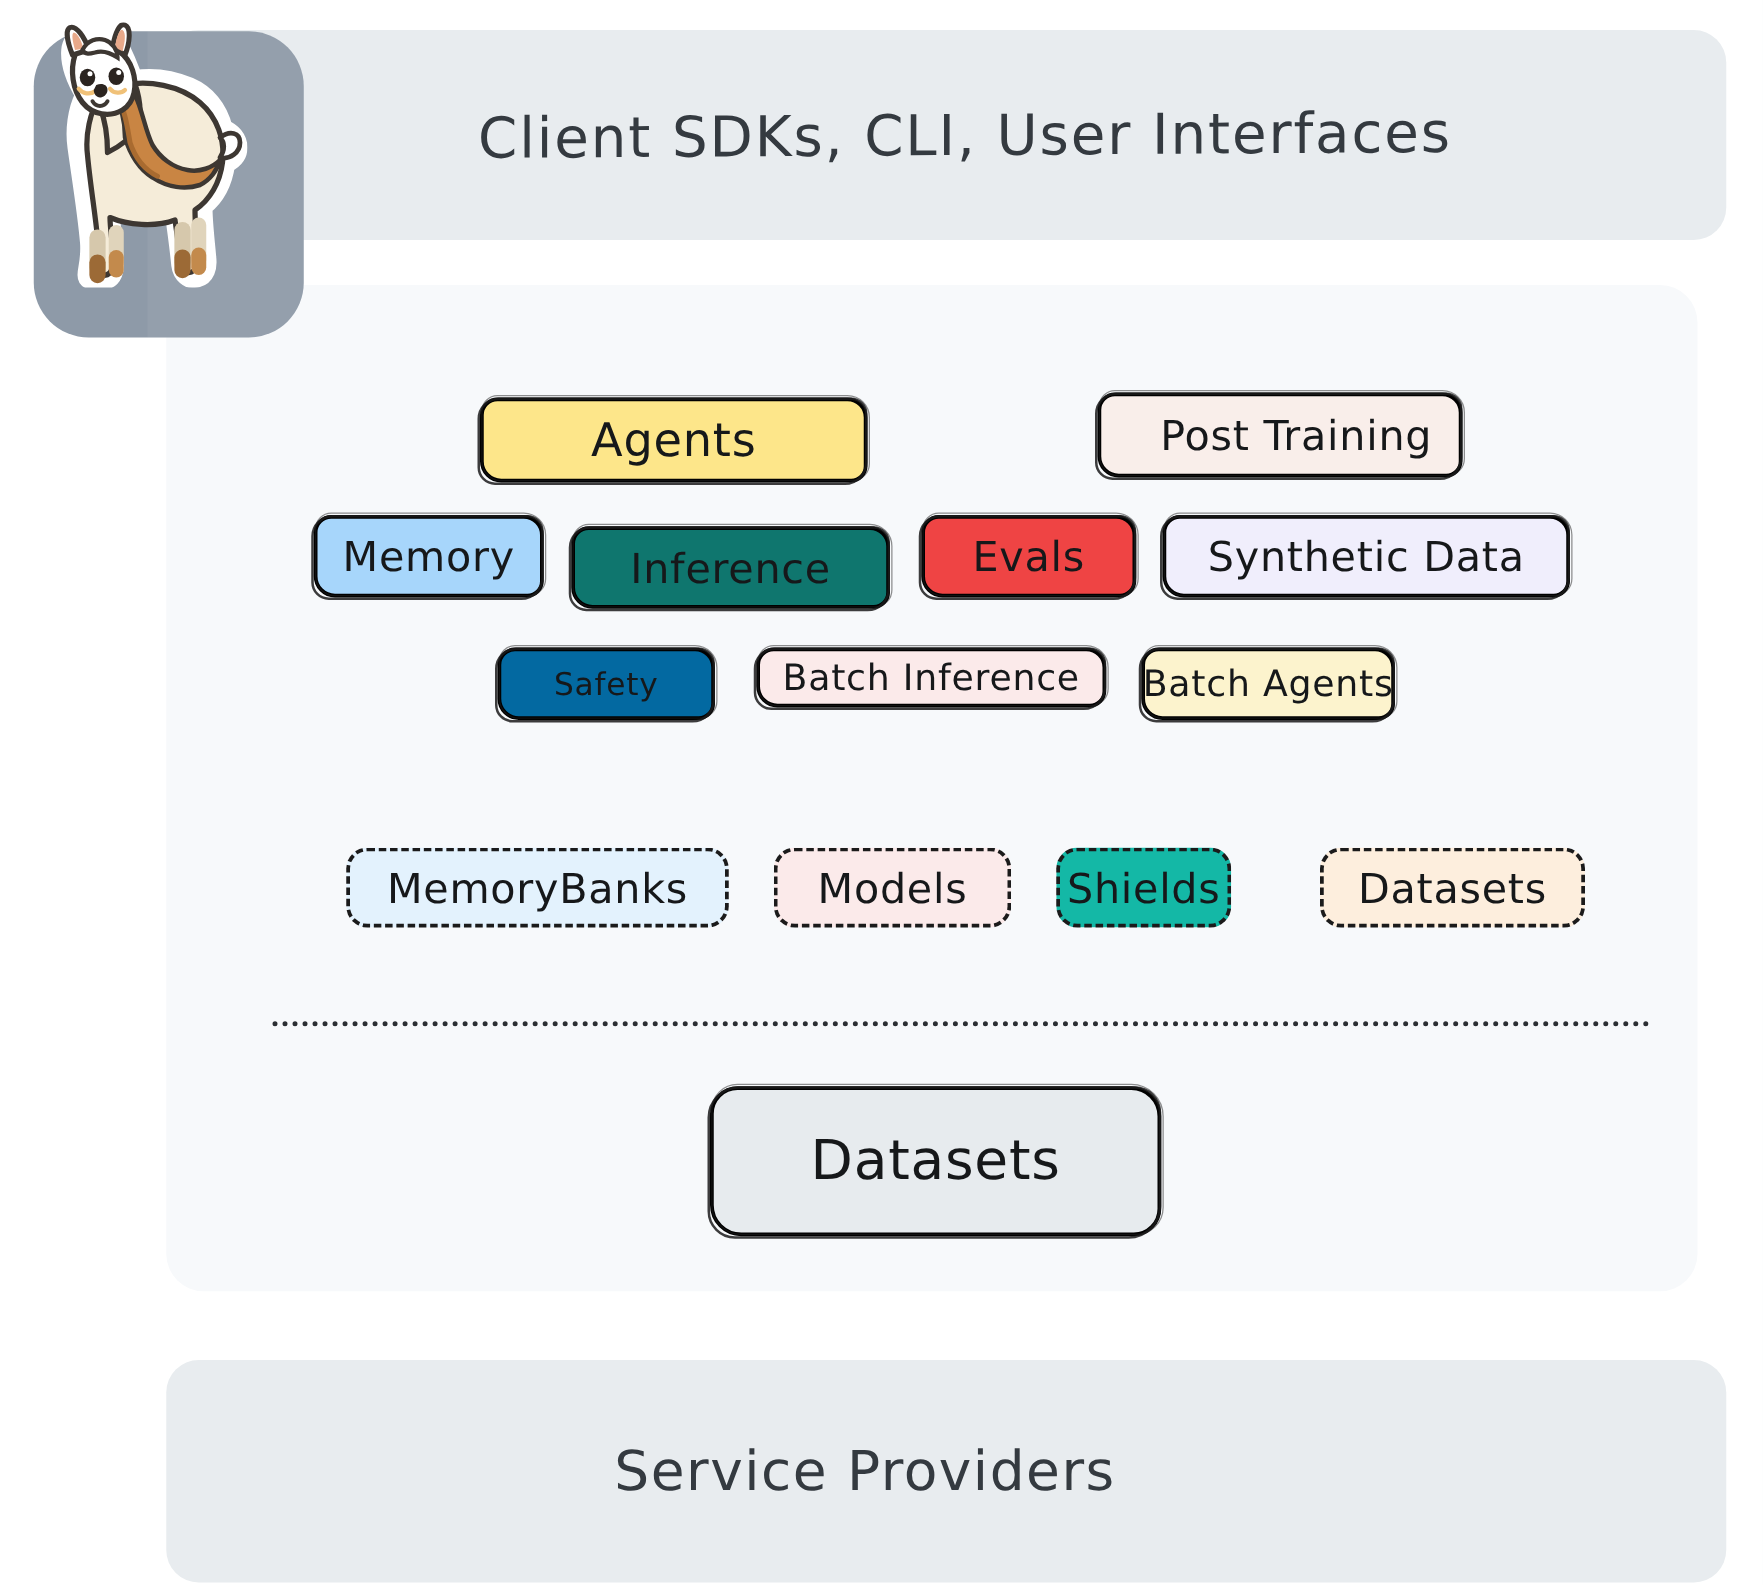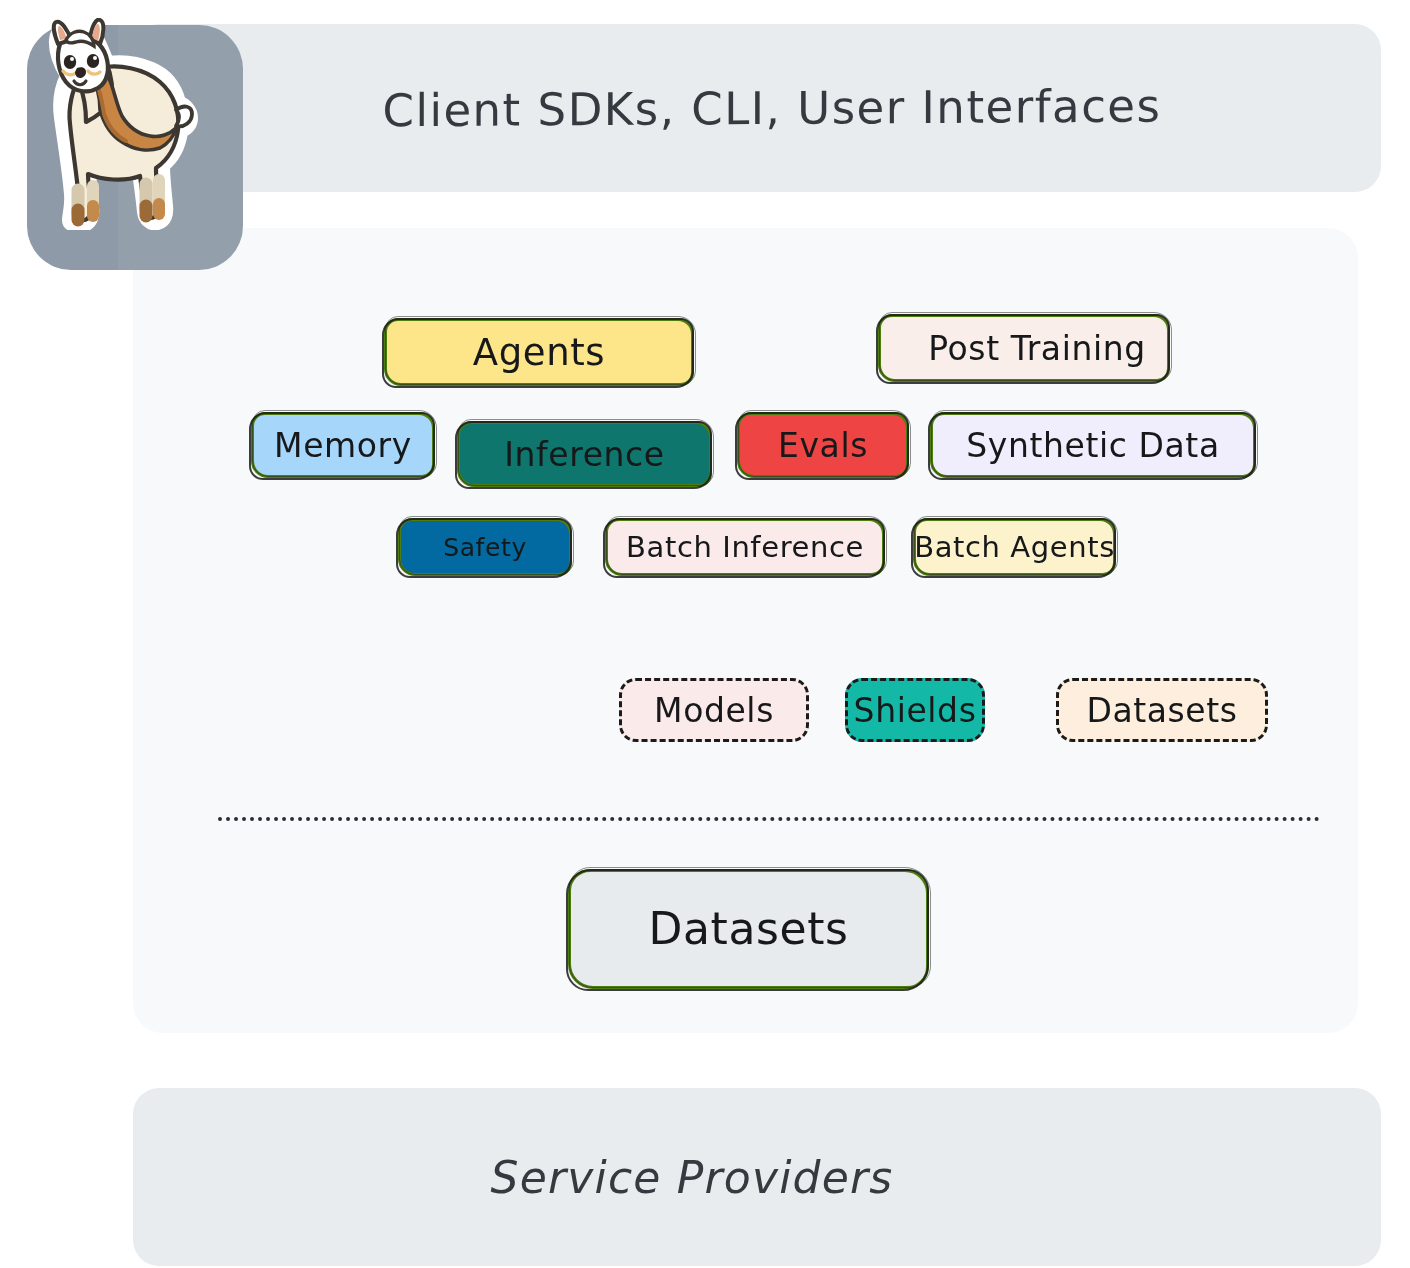--- a/index.html
+++ b/index.html
@@ -102,39 +102,38 @@
     top: 1088px;
     width: 1248px;
     height: 178px;
     display: flex;
     align-items: center;
     justify-content: center;
     padding-right: 130px;
     font-size: 44px;
     letter-spacing: 1.2px;
     color: #343a40;
-    font-style: italic;
   }
 
   
   .node {
     position: absolute;
     display: flex;
     align-items: center;
     justify-content: center;
     color: #16181a;
     text-align: center;
     line-height: 1;
     white-space: nowrap;
     letter-spacing: 0.6px;
   }
 
   
   .node.sketch {
-    border: 3px solid #4d7c0f;
+    border: 3px solid #000000;
     border-radius: 14px 16px 13px 17px;
   }
   .node.sketch::before {
     content: "";
     position: absolute;
     left: -5px; top: -3px; right: -3px; bottom: -5px;
     border: 2.4px solid #1b1b1b;
     border-radius: 17px 13px 18px 14px;
     opacity: 0.85;
     pointer-events: none;
@@ -161,21 +160,21 @@
   #node-post-training { left: 878px;  top: 314px;  width: 292px; height: 68px;  background:#f9eeea; font-size: 33px; padding-left: 26px; }
 
   
   #node-memory        { left: 251px;  top: 412px;  width: 184px; height: 66px;  background:#a7d6fb; font-size: 33px; }
   #node-inference     { left: 457px;  top: 421px;  width: 255px; height: 66px;  background:#0f766e; font-size: 33px; }
   #node-evals         { left: 737px;  top: 412px;  width: 172px; height: 66px;  background:#ef4444; font-size: 33px; }
   #node-synthetic     { left: 930px;  top: 412px;  width: 326px; height: 66px;  background:#f0eefc; font-size: 33px; }
 
   
   #node-safety        { left: 398px;  top: 518px;  width: 174px; height: 58px;  background:#0369a1; font-size: 25px; }
-  #node-batch-inf     { left: 605px;  top: 518px;  width: 280px; height: 58px;  background:#fbeaea; font-size: 29px; }
+  #node-batch-inf     { left: 605px;  top: 518px;  width: 280px; height: 48px;  background:#fbeaea; font-size: 29px; }
   #node-batch-agents  { left: 913px;  top: 518px;  width: 203px; height: 58px;  background:#fcf3cd; font-size: 29px; }
 
   
   #node-memorybanks   { left: 277px;  top: 678px;  width: 306px; height: 64px;  background:#e3f2fd; font-size: 33px; }
   #node-models        { left: 619px;  top: 678px;  width: 190px; height: 64px;  background:#fbeaea; font-size: 33px; }
   #node-shields       { left: 845px;  top: 678px;  width: 140px; height: 64px;  background:#14b8a6; font-size: 33px; }
   #node-datasets      { left: 1056px; top: 678px;  width: 212px; height: 64px;  background:#fdeedd; font-size: 33px; }
 
   
   .separator {
@@ -291,20 +290,23 @@
   <div class="node sketch" id="node-safety">
     <span class="lbl">Safety</span>
   </div>
   <div class="node sketch" id="node-batch-inf">
     <span class="lbl">Batch Inference</span>
   </div>
   <div class="node sketch" id="node-batch-agents">
     <span class="lbl">Batch Agents</span>
   </div>
 
+  <div class="node dashed" id="node-memorybanks">
+    <span class="lbl">MemoryBanks</span>
+  </div>
   <div class="node dashed" id="node-models">
     <span class="lbl">Models</span>
   </div>
   <div class="node dashed" id="node-shields">
     <span class="lbl">Shields</span>
   </div>
   <div class="node dashed" id="node-datasets">
     <span class="lbl">Datasets</span>
   </div>
 

